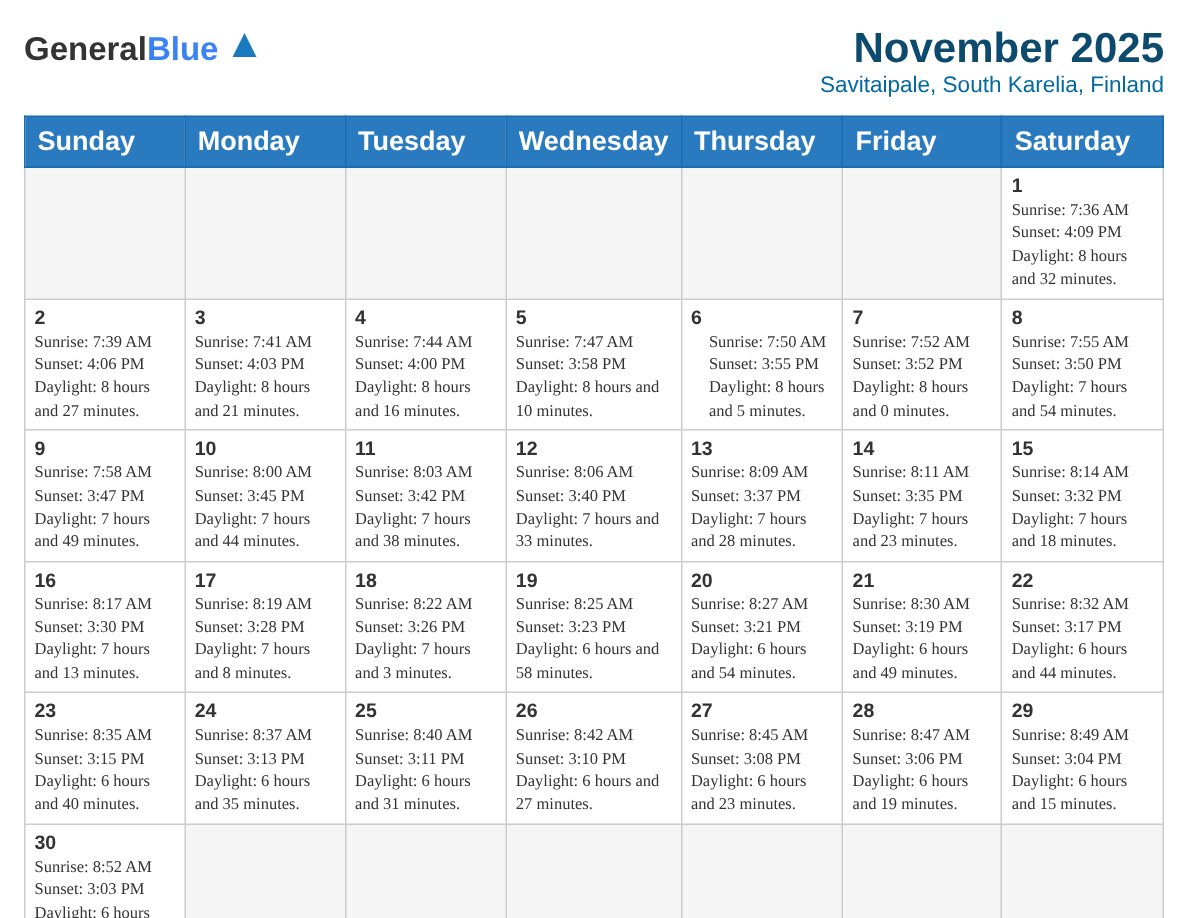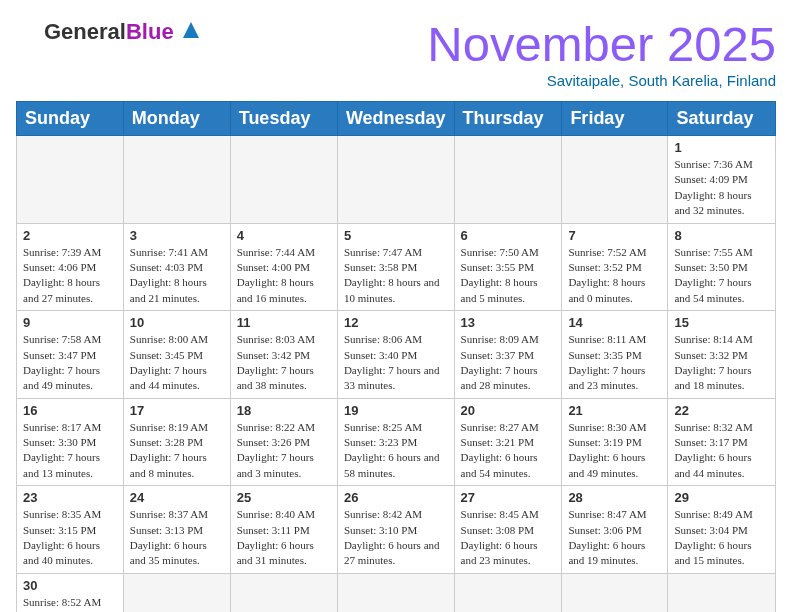--- a/index.html
+++ b/index.html
@@ -13,33 +13,32 @@
     .header-section {
       display: flex;
       justify-content: space-between;
       align-items: flex-start;
       margin-bottom: 12px;
     }
     .logo-area {
       display: flex;
       flex-direction: column;
       align-items: flex-start;
-      margin-left: 28px;
     }
     .logo-row {
       display: flex;
       align-items: center;
     }
     .title-area {
       text-align: right;
     }
     .month-title {
-      font-size: 49px;
-      color: #8b5cf6;
-      font-weight: normal;
+      font-size: 28px;
+      color: #0c4a6e;
+      font-weight: bold;
     }
     .location-title {
       font-size: 15px;
       color: #0369a1;
     }
     .calendar {
       width: 100%;
       border-collapse: collapse;
       border: 1px solid #ccc;
     }
@@ -77,21 +76,21 @@
       font-family: Liberation Serif, serif;
     }
   </style>
 </head>
 <body>
 
 <div class="header-section">
   <div class="logo-area">
     <div class="logo-row">
       <span style="font-size:22px;font-weight:bold;color:#333;">General</span>
-      <span style="font-size:22px;font-weight:bold;color:#a21caf;">Blue</span>
+      <span style="font-size:22px;font-weight:bold;color:#3b82f6;">Blue</span>
       <span style="display:inline-block;margin-left:3px;vertical-align:middle;">
         <svg width="28" height="28" viewBox="0 0 28 28">
           <polygon points="6,22 22,22 14,6" fill="#1a7abf"></polygon>
         </svg>
       </span>
     </div>
   </div>
   <div class="title-area">
     <div class="month-title">November 2025</div>
     <div class="location-title">Savitaipale, South Karelia, Finland</div>
@@ -145,21 +144,21 @@
 Daylight: 8 hours and 16 minutes.</div>
         </td>
         <td>
           <span class="day-number">5</span>
           <div class="day-info" style="white-space: pre-line;">Sunrise: 7:47 AM
 Sunset: 3:58 PM
 Daylight: 8 hours and 10 minutes.</div>
         </td>
         <td>
           <span class="day-number">6</span>
-          <div class="day-info" style="white-space: pre-line;">Sunrise: 7:50 AM
+          <div class="day-info" style="white-space: pre-line; margin-left: 12px;">Sunrise: 7:50 AM
 Sunset: 3:55 PM
 Daylight: 8 hours and 5 minutes.</div>
         </td>
         <td>
           <span class="day-number">7</span>
           <div class="day-info" style="white-space: pre-line;">Sunrise: 7:52 AM
 Sunset: 3:52 PM
 Daylight: 8 hours and 0 minutes.</div>
         </td>
         <td>

